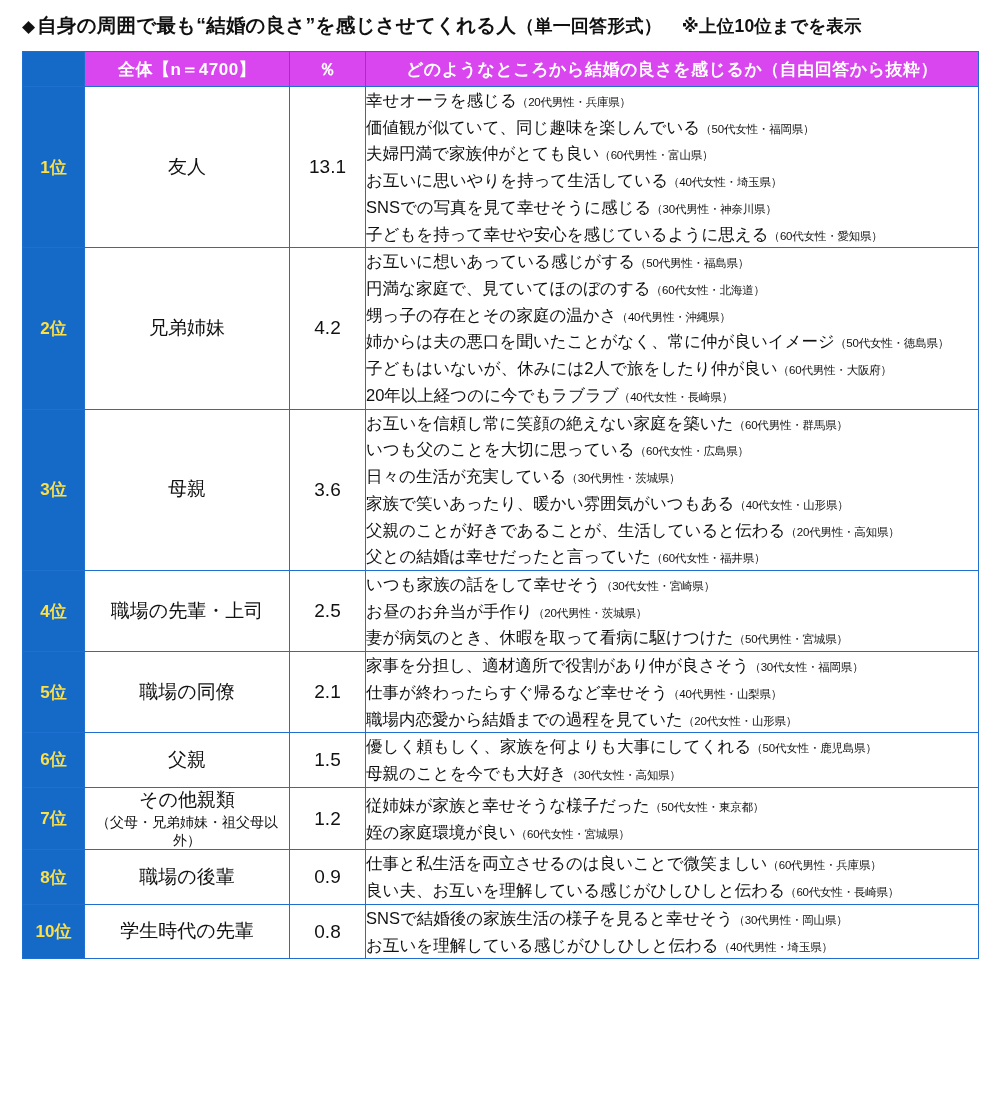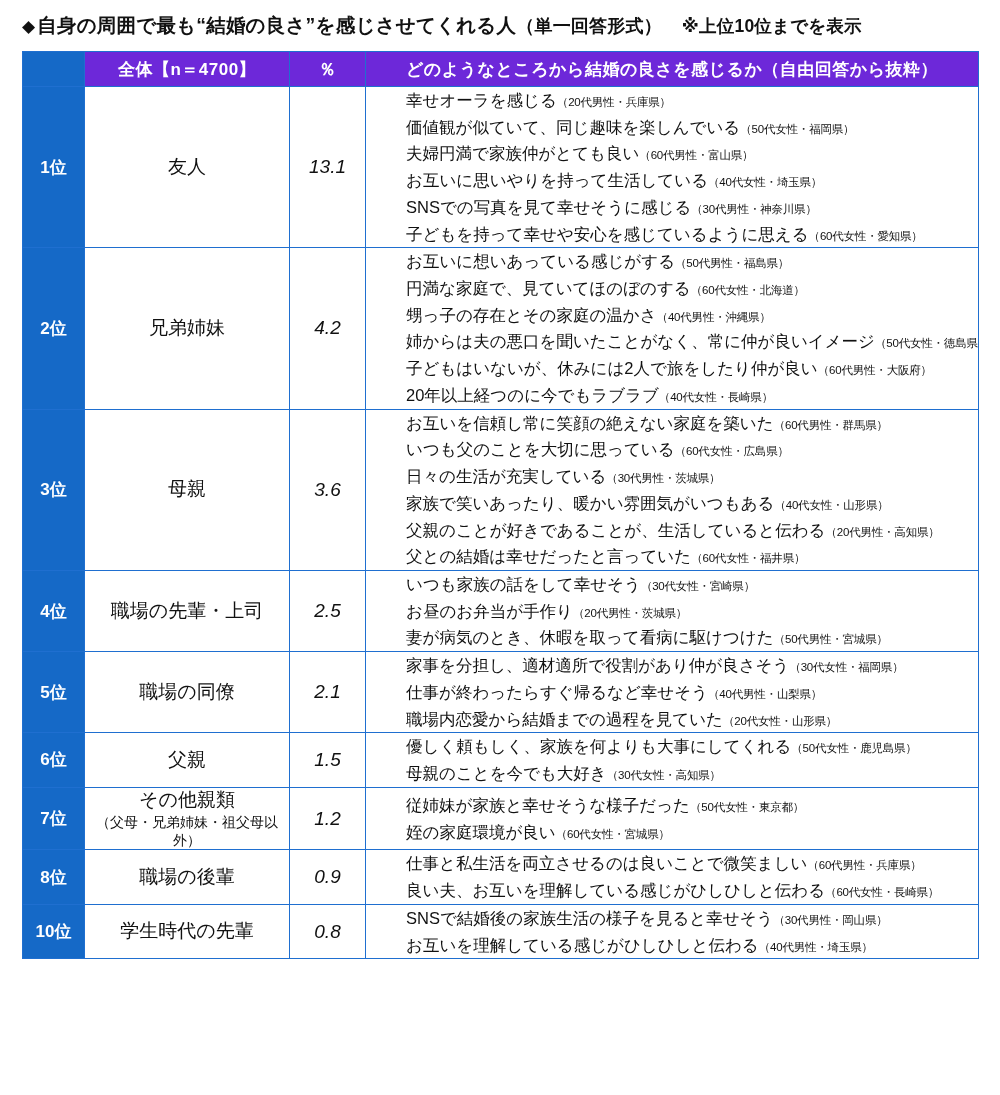--- a/index.html
+++ b/index.html
@@ -51,34 +51,34 @@
   table.rank col.c-name { width: 205px; }
   table.rank col.c-pct  { width: 76px; }
   table.rank col.c-free { width: 613px; }
 
   table.rank th, table.rank td {
     border: 1px solid #1f6fd0;
     padding: 0;
     vertical-align: middle;
   }
   thead th {
-    background: #6d28d9;
+    background: #d946ef;
     color: #ffffff;
     font-size: 17px;
     font-weight: bold;
     height: 34px;
     border-color: #1569c7;
     text-align: center;
     letter-spacing: 0.5px;
   }
   thead th.blank { background: #1569c7; }
 
   td.rank-cell {
     background: #1569c7;
-    color: #ffffff;
+    color: #fde047;
     font-size: 17px;
     font-weight: bold;
     text-align: center;
     border-color: #1569c7;
   }
   td.name-cell {
     text-align: center;
     font-size: 19px;
     color: #111;
     line-height: 1.3;
@@ -87,32 +87,30 @@
     display: block;
     font-size: 14px;
     line-height: 1.25;
     margin-top: 2px;
     color: #111;
   }
   td.pct-cell {
     text-align: center;
     font-size: 19px;
     color: #111;
-    font-style: italic;
   }
   td.free-cell {
     padding: 7px 6px 7px 8px;
     font-size: 16.5px;
     color: #111;
   }
   .quote {
     line-height: 1.62;
     white-space: nowrap;
     overflow: hidden;
-    margin-left: 40px;
   }
   .quote .attr {
     font-size: 11.5px;
     letter-spacing: -0.2px;
   }
 </style>
 </head>
 <body>
 
 <div class="page">

